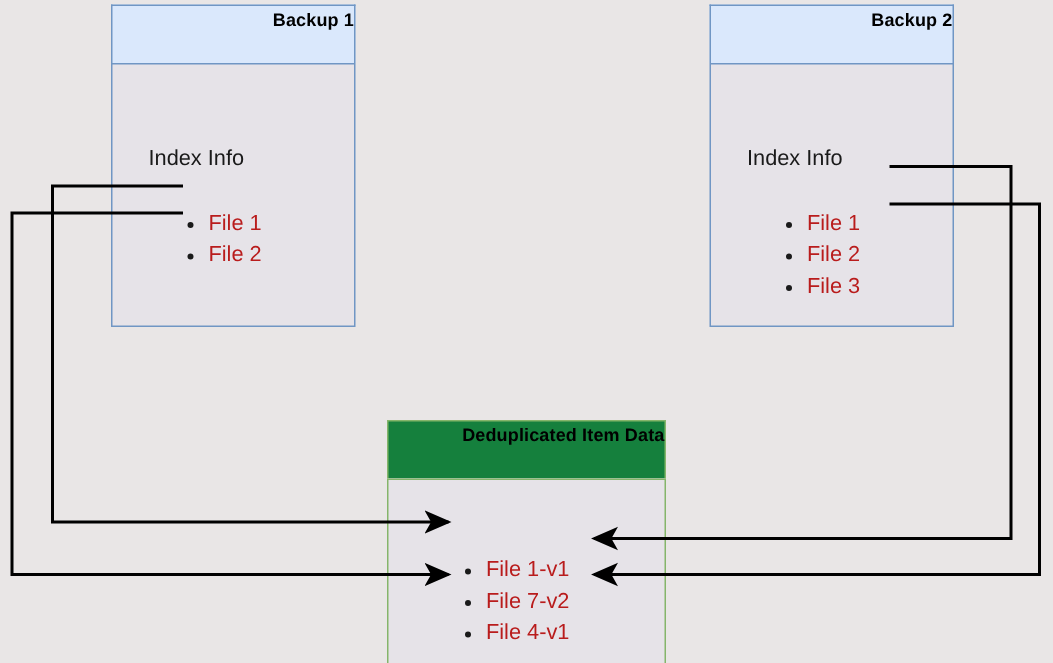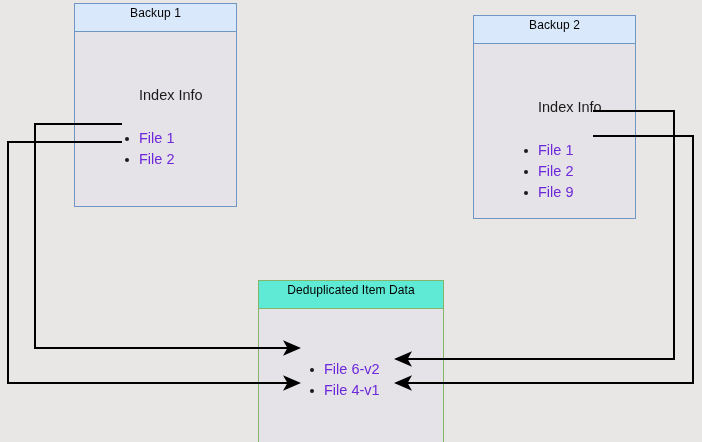--- a/index.html
+++ b/index.html
@@ -28,50 +28,49 @@
     pointer-events: none;
     z-index: 5;
   }
   .node {
     position: absolute;
     box-sizing: border-box;
     z-index: 2;
   }
   .node-header {
     box-sizing: border-box;
-    height: 28px;
+    height: 39px;
     line-height: 19px;
-    text-align: center;
+    text-align: right;
     font-size: 12px;
-    font-weight: normal;
+    font-weight: bold;
     color: #000000;
     letter-spacing: 0.1px;
   }
   .node-body {
     box-sizing: border-box;
     position: relative;
     background: #e6e3e8;
   }
   .node-title {
     position: absolute;
     font-size: 14.5px;
     color: #1a1a1a;
     white-space: nowrap;
-    margin-left: 40px;
   }
   .item-list {
     position: absolute;
     margin: 0;
     padding: 0;
     list-style: none;
   }
   .item-list li {
     position: relative;
     font-size: 14.5px;
-    color: #6d28d9;
+    color: #b91c1c;
     line-height: 21px;
     white-space: nowrap;
     padding-left: 17px;
   }
   .item-list li::before {
     content: "";
     position: absolute;
     left: 3px;
     top: 9px;
     width: 4px;
@@ -85,35 +84,35 @@
     background: #dae8fc;
     border: 1px solid #7096c4;
     border-bottom: none;
   }
   .node.blue > .node-body {
     border: 1px solid #7096c4;
   }
 
   
   .node.green > .node-header {
-    background: #5eead4;
+    background: #15803d;
     border: 1px solid #85b56a;
     border-bottom: none;
   }
   .node.green > .node-body {
     border: 1px solid #85b56a;
   }
 
   
   #node-backup1 { left: 74px; top: 3px; width: 163px; }
   #node-backup1 .node-body { height: 176px; }
   #node-backup1 .node-title { left: 24px; top: 55px; }
   #node-backup1 .item-list { left: 47px; top: 96px; }
 
-  #node-backup2 { left: 473px; top: 15px; width: 163px; border-radius: 19px; }
+  #node-backup2 { left: 473px; top: 3px; width: 163px; border-radius: 19px; }
   #node-backup2 .node-body { height: 176px; }
   #node-backup2 .node-title { left: 24px; top: 55px; }
   #node-backup2 .item-list { left: 47px; top: 96px; }
 
   #node-dedup { left: 258px; top: 280px; width: 186px; }
   #node-dedup .node-body { height: 141px; }
   #node-dedup .item-list { left: 48px; top: 50px; }
 
   .edge-path {
     fill: none;
@@ -158,28 +157,29 @@
     </div>
   </div>
 
   <div class="node blue" id="node-backup2">
     <div class="node-header">Backup 2</div>
     <div class="node-body">
       <div class="node-title">Index Info</div>
       <ul class="item-list">
         <li>File 1</li>
         <li>File 2</li>
-        <li>File 9</li>
+        <li>File 3</li>
       </ul>
     </div>
   </div>
 
   <div class="node green" id="node-dedup">
     <div class="node-header">Deduplicated Item Data</div>
     <div class="node-body">
       <ul class="item-list">
-        <li>File 6-v2</li>
+        <li>File 1-v1</li>
+        <li>File 7-v2</li>
         <li>File 4-v1</li>
       </ul>
     </div>
   </div>
 
 </div>
 
 </body></html>

